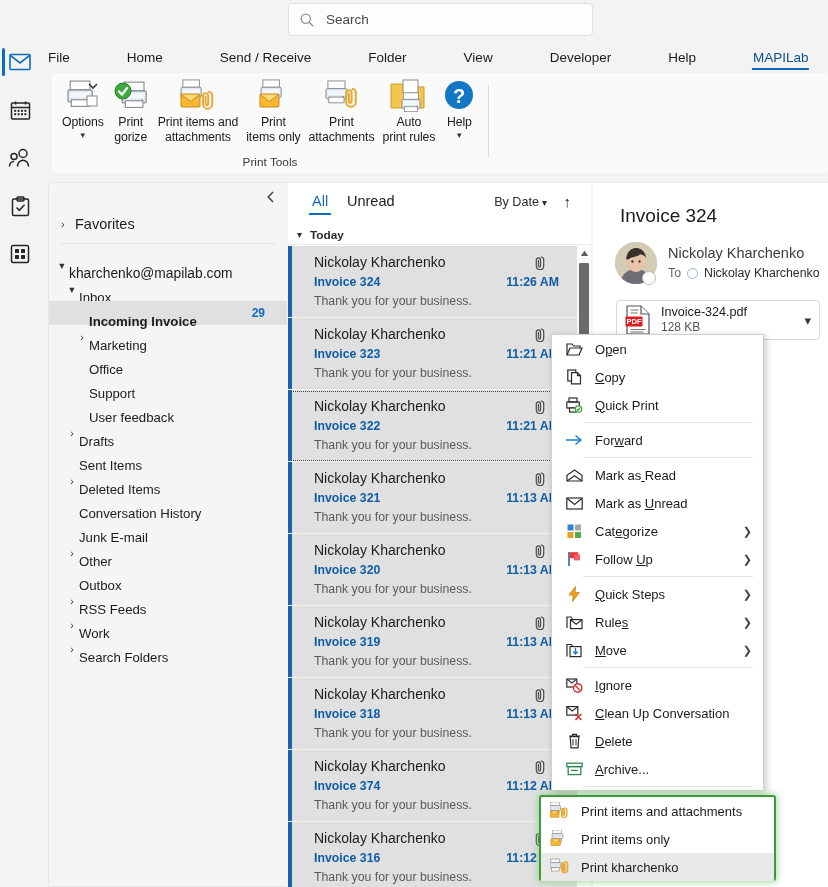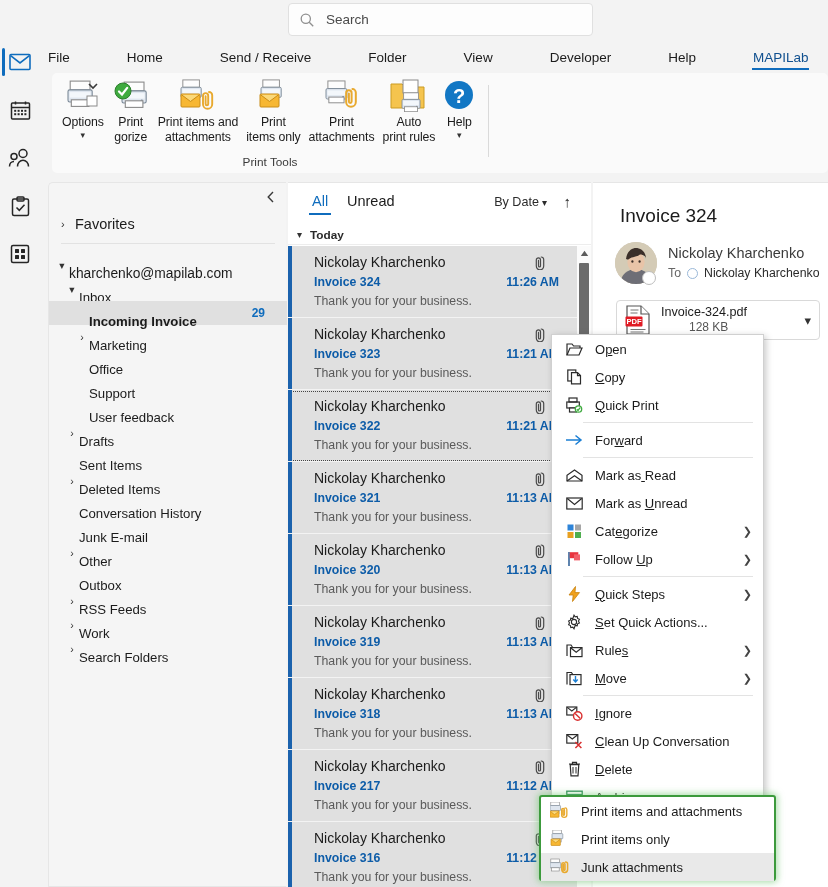--- a/index.html
+++ b/index.html
@@ -125,21 +125,21 @@
   .rp-avatar { position: absolute; left: 22px; top: 59px; width: 42px; height: 42px; border-radius: 50%; overflow: hidden; background: #cfc7b4; }
   .rp-presence { position: absolute; left: 49px; top: 88px; width: 14px; height: 14px; border-radius: 50%; background: #fff; border: 1.6px solid #bdbdbd; }
   .rp-from { position: absolute; left: 75px; top: 62px; font-size: 14.5px; color: #3b3b3b; white-space: nowrap; }
   .rp-torow { position: absolute; left: 75px; top: 83px; display: flex; align-items: center; gap: 6px; }
   .rp-torow .to { font-size: 12.3px; color: #666; }
   .rp-torow .dot { width: 11px; height: 11px; border-radius: 50%; border: 1.4px solid #9ab8d8; }
   .rp-torow .nmx { font-size: 12.3px; color: #2a2a2a; white-space: nowrap; }
   .rp-att { position: absolute; left: 616px; top: 300px; width: 204px; height: 40px;
             background: #fff; border: 1px solid #d9d9d9; border-radius: 4px; display: flex; align-items: center; padding: 0 8px; }
   .rp-att .fn { font-size: 12.6px; color: #1b1b1b; line-height: 15px; }
-  .rp-att .fs { font-size: 12px; color: #555; line-height: 15px; margin-left: 28px; }
+  .rp-att .fs { font-size: 12px; color: #555; line-height: 15px; }
   .rp-att .cv { margin-left: auto; font-size: 13px; color: #333; }
 
   
   .ctxmenu {
     position: absolute; left: 551px; top: 334px; width: 213px;
     background: #fff; border: 1px solid #d0d0d0; box-shadow: 2px 2px 7px rgba(0,0,0,.22);
   }
   .cmi { position: relative; height: 28px; display: flex; align-items: center; padding-left: 12px; cursor: default; }
   .cmi .cico { width: 20px; flex: 0 0 20px; display: flex; align-items: center; justify-content: center; margin-right: 11px; }
   .cmi .clbl { font-size: 13px; color: #1b1b1b; white-space: nowrap; }
@@ -546,21 +546,21 @@
      <div class="time">11:13 AM</div>
      <div class="prev">Thank you for your business.</div>
         </div>
         <div class="mitem">
           <div class="sender">Nickolay Kharchenko</div>
      <div class="clip">
        <svg width="13" height="16" viewBox="0 0 13 16">
               <path d="M8.2 3 a2.5 2.5 0 0 1 2.5 2.5 v6.6 a3.7 3.7 0 0 1 -7.4 0 v-6.2 a2.1 2.1 0 0 1 4.2 0 v6 a1 1 0 0 1 -2 0 v-5.6" fill="none" stroke="#4a4a4a" stroke-width="1.2" stroke-linecap="round"></path>
             </svg>
      </div>
-     <div class="subj">Invoice 217</div>
+     <div class="subj">Invoice 374</div>
      <div class="time">11:12 AM</div>
      <div class="prev">Thank you for your business.</div>
         </div>
         <div class="mitem">
           <div class="sender">Nickolay Kharchenko</div>
      <div class="clip">
        <svg width="13" height="16" viewBox="0 0 13 16">
               <path d="M8.2 3 a2.5 2.5 0 0 1 2.5 2.5 v6.6 a3.7 3.7 0 0 1 -7.4 0 v-6.2 a2.1 2.1 0 0 1 4.2 0 v6 a1 1 0 0 1 -2 0 v-5.6" fill="none" stroke="#4a4a4a" stroke-width="1.2" stroke-linecap="round"></path>
             </svg>
      </div>
@@ -705,29 +705,20 @@
         <span class="cico">
           <svg width="13" height="16" viewBox="0 0 13 16">
             <path d="M7.5 0.5 L1 9h4.2L4.5 15.5 11.5 6.6H7z" fill="#f0a11e" stroke="#c8810c" stroke-width="0.8"></path>
           </svg>
         </span>
         <span class="clbl"><span class="underl">Q</span>uick Steps</span>
         <span class="csub">❯</span>
       </div>
       <div class="cmi">
         <span class="cico">
-          <svg width="16" height="16" viewBox="0 0 16 16">
-            <path d="M8 1.2l1.2 1.6 2-.4.4 2 1.8.9-.9 1.8.9 1.8-1.8.9-.4 2-2-.4L8 14.8 6.8 13.2l-2 .4-.4-2-1.8-.9.9-1.8-.9-1.8 1.8-.9.4-2 2 .4z" fill="none" stroke="#2b2b2b" stroke-width="1.1"></path>
-            <circle cx="8" cy="8" r="2.6" fill="none" stroke="#2b2b2b" stroke-width="1.1"></circle>
-          </svg>
-        </span>
-        <span class="clbl"><span class="underl">S</span>et Quick Actions...</span>
-      </div>
-      <div class="cmi">
-        <span class="cico">
           <svg width="17" height="15" viewBox="0 0 17 15">
             <path d="M1 13V2h4l1.4 2" fill="none" stroke="#2b2b2b" stroke-width="1.2"></path>
             <rect x="4.5" y="4.6" width="11.5" height="9" fill="#fff" stroke="#2b2b2b" stroke-width="1.2"></rect>
             <path d="M4.9 5 L10.2 9.3 L15.6 5" fill="none" stroke="#2b2b2b" stroke-width="1.2"></path>
           </svg>
         </span>
         <span class="clbl">Rule<span class="underl">s</span></span>
         <span class="csub">❯</span>
       </div>
       <div class="cmi">
@@ -828,17 +819,17 @@
             <g transform="translate(0,1) scale(0.8)">
               <rect x="1" y="0" width="11" height="4.5" fill="#fdfdfd" stroke="#8a8a8a" stroke-width=".8"></rect>
               <rect x="0" y="4.5" width="13.5" height="6.5" rx=".8" fill="#dfe6ef" stroke="#7d8b99" stroke-width=".8"></rect>
               <rect x="2" y="11" width="9.5" height="4" fill="#fff" stroke="#8a8a8a" stroke-width=".8"></rect>
             </g>
             <g transform="translate(10,3) scale(1)">
               <path d="M5.6 1 a2 2 0 0 1 2 2 v5.6 a2.9 2.9 0 0 1 -5.8 0 v-5.3 a1.6 1.6 0 0 1 3.2 0 v5.1 a.8 .8 0 0 1 -1.6 0 v-4.8" fill="none" stroke="#e8a92e" stroke-width="1.5" stroke-linecap="round"></path>
             </g>
           </svg>
         </span>
-        <span class="clbl">Junk attachments</span>
+        <span class="clbl">Print kharchenko</span>
       </div>
     </div>
 
 </div>
 
 </body></html>

